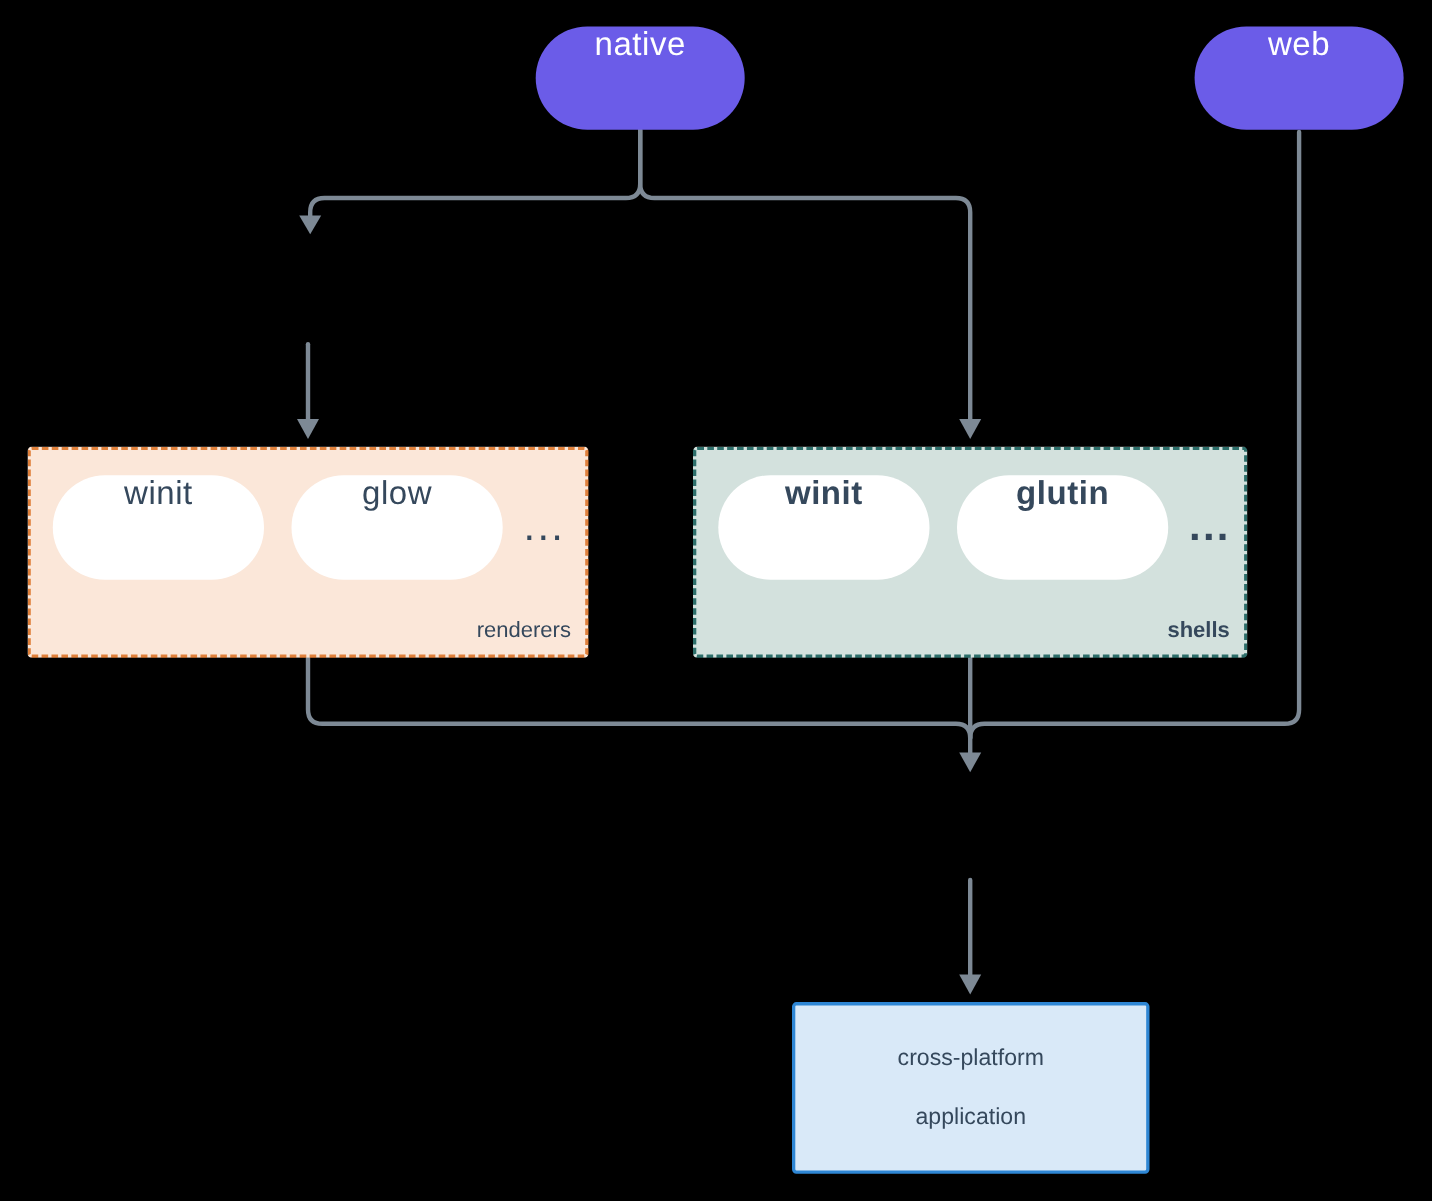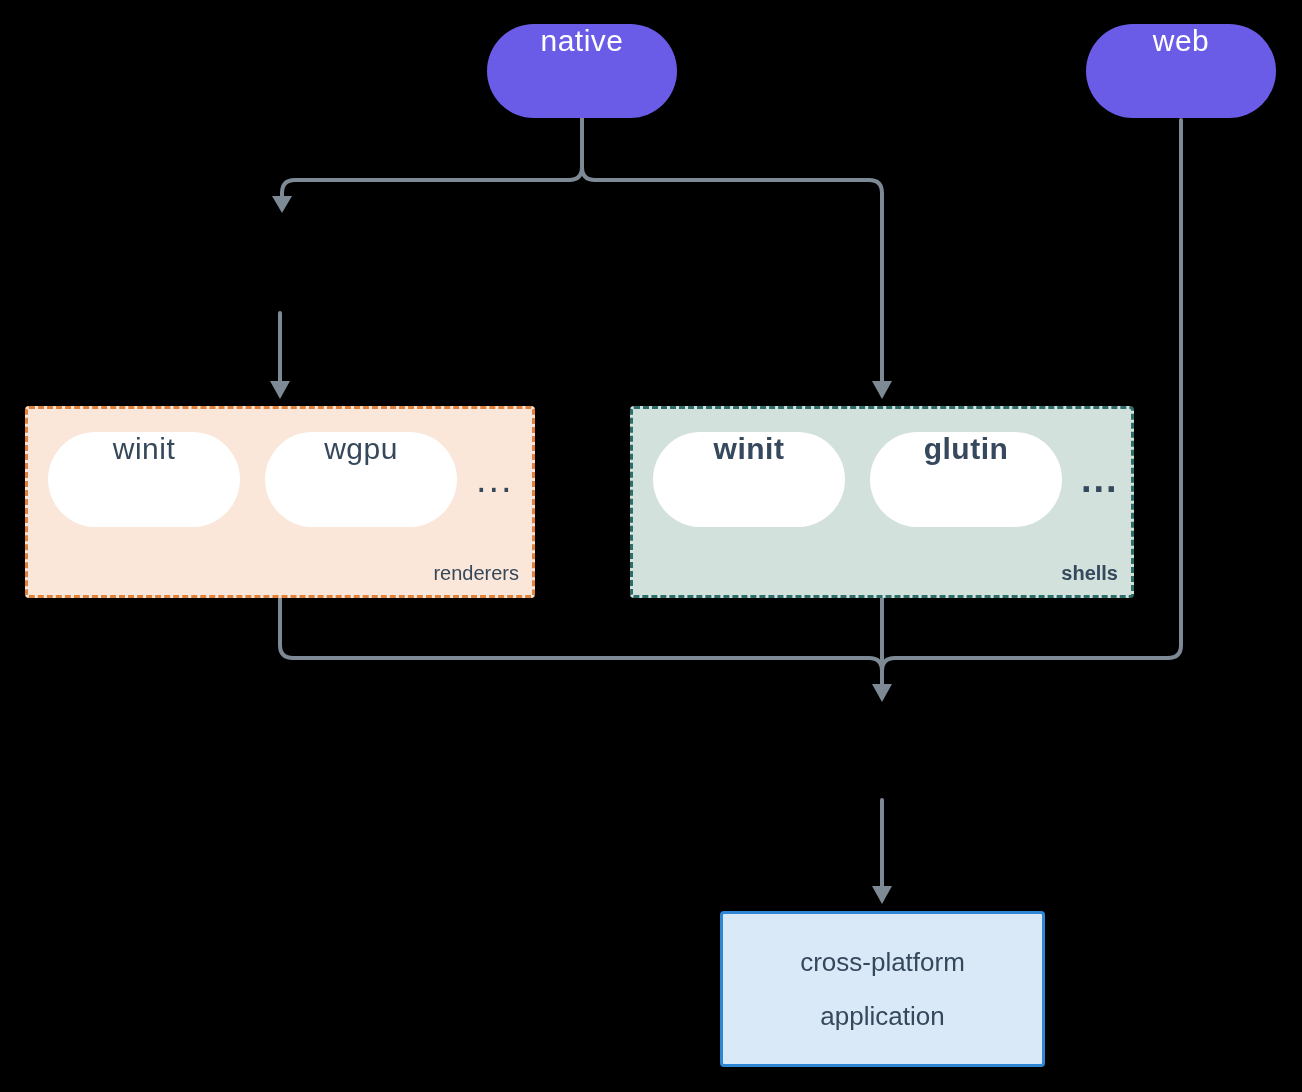--- a/index.html
+++ b/index.html
@@ -99,21 +99,21 @@
     width: 325px;
     height: 156px;
     box-sizing: border-box;
     background: var(--app-bg);
     border: 3px solid var(--app-border);
     border-radius: 4px;
     display: flex;
     align-items: center;
     justify-content: center;
     text-align: center;
-    font-size: 26px;
+    font-size: 21px;
     line-height: 54px;
     color: var(--dark-text);
     padding: 12px 40px;
   }
 </style>
 </head>
 <body>
 
 <div class="canvas">
 
@@ -139,21 +139,21 @@
   <div class="pill pill-web">
     <span>web</span>
   </div>
 
 
   <div class="group group-renderers">
     <div class="pill pill-white pill-a">
       <span>winit</span>
     </div>
     <div class="pill pill-white pill-b">
-      <span>wgpu</span>
+      <span>glow</span>
     </div>
     <span class="ellipsis">...</span>
     <span class="group-label">renderers</span>
   </div>
 
   <div class="group group-shells">
     <div class="pill pill-white pill-a">
       <span>winit</span>
     </div>
     <div class="pill pill-white pill-b">

